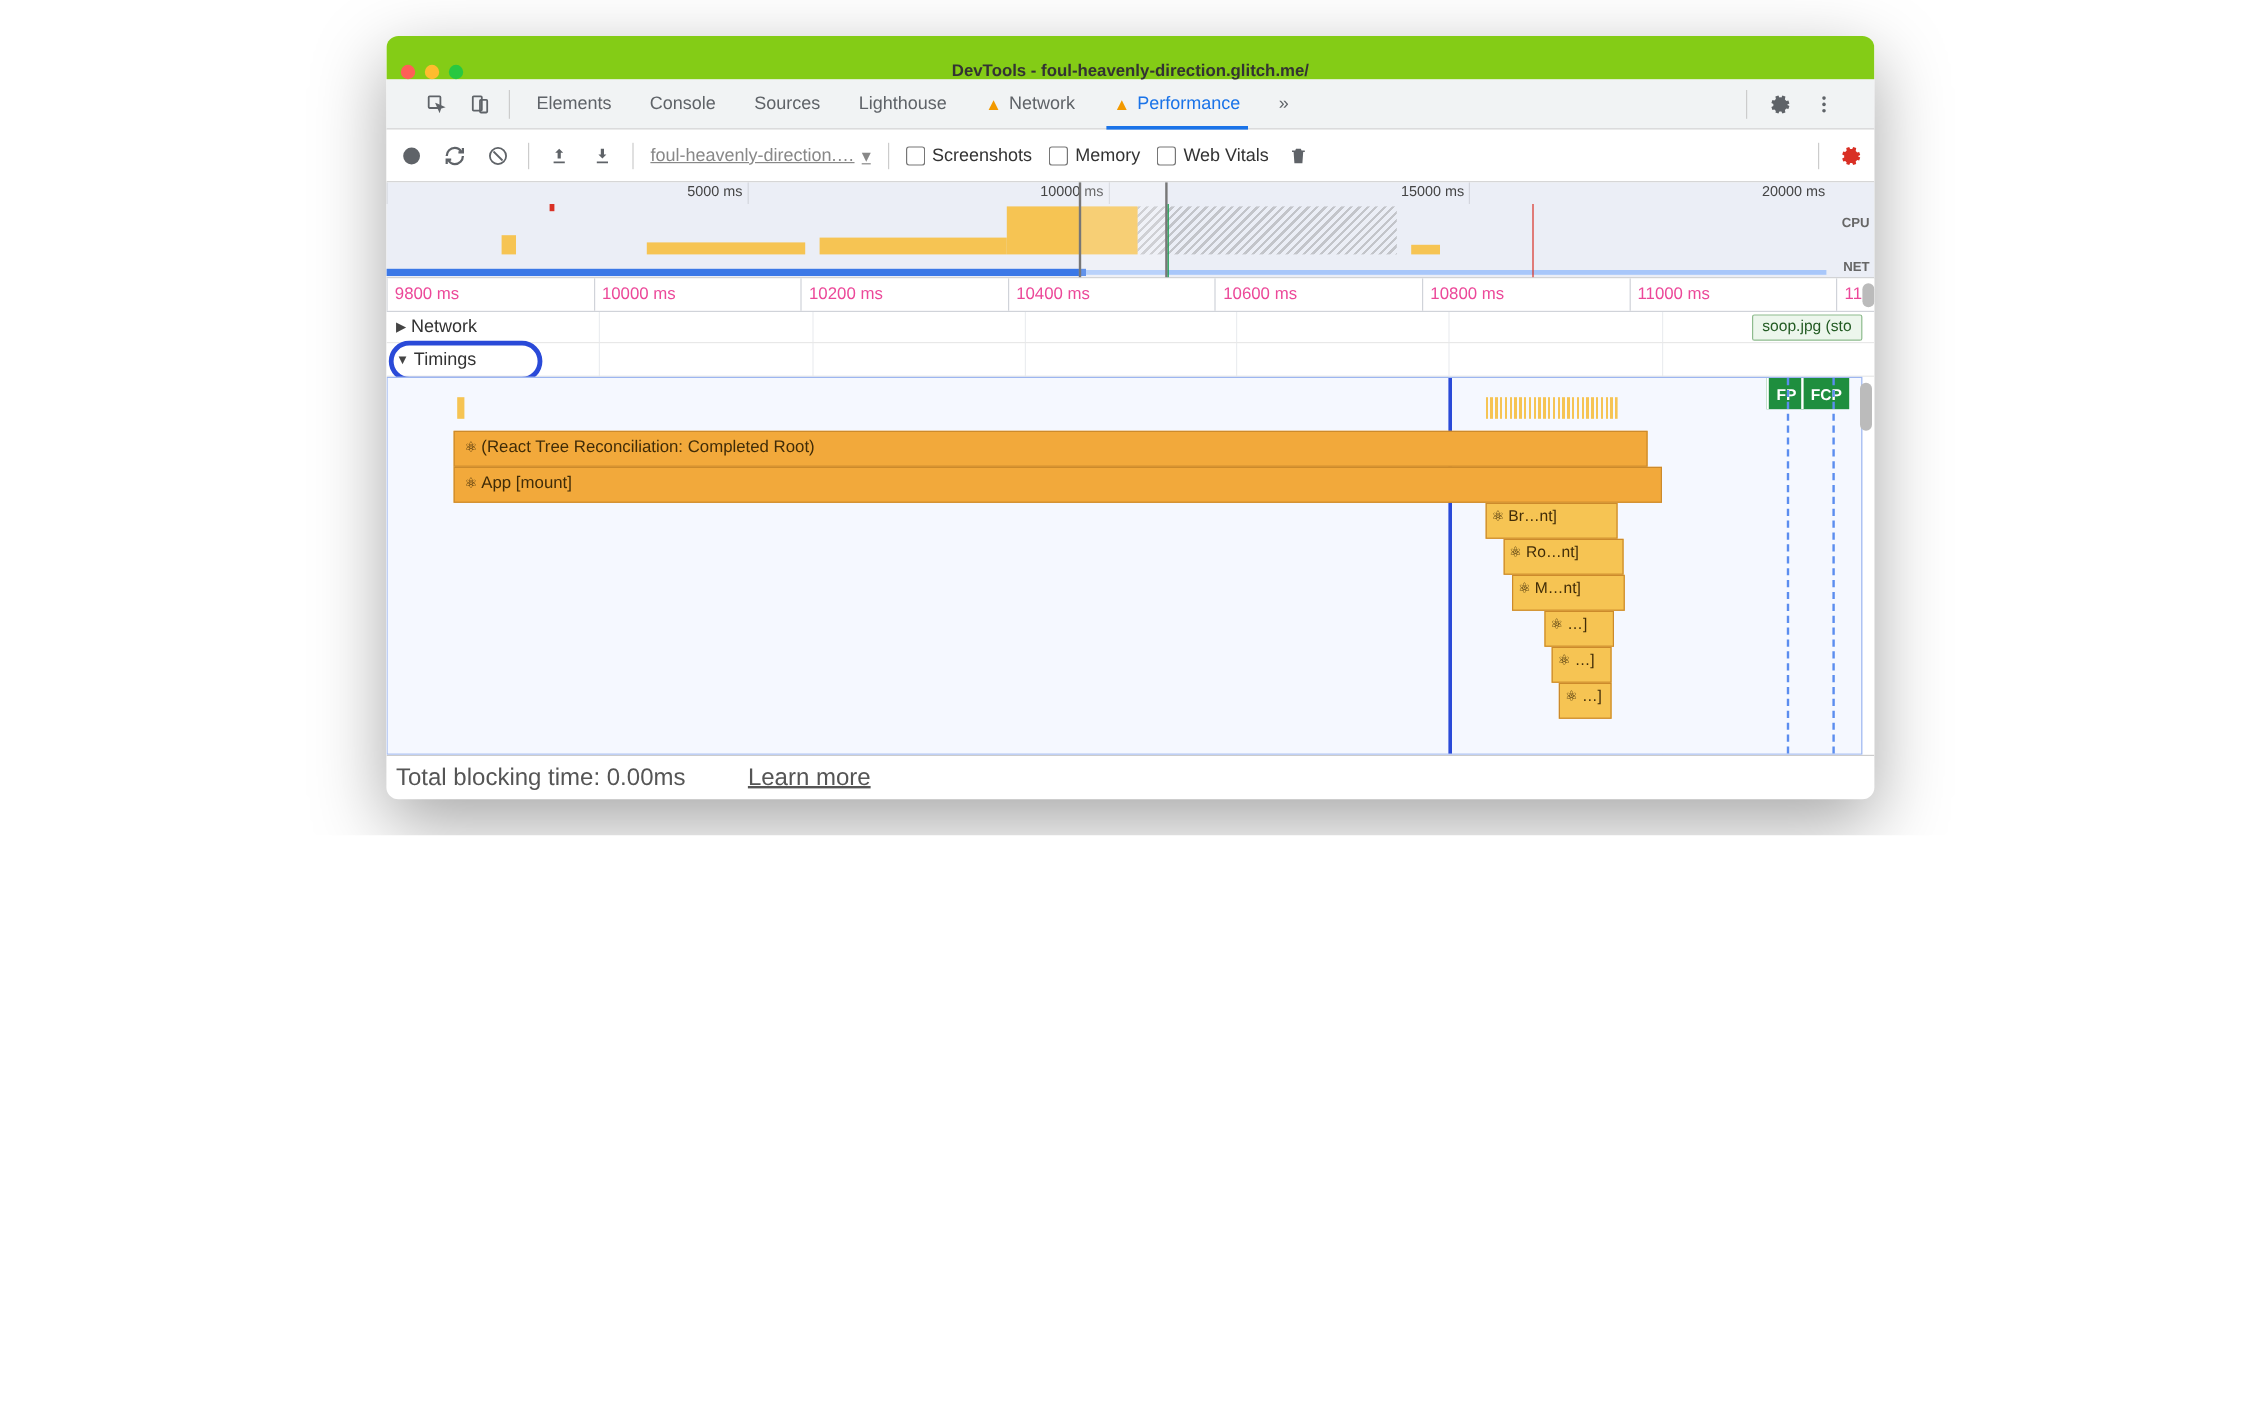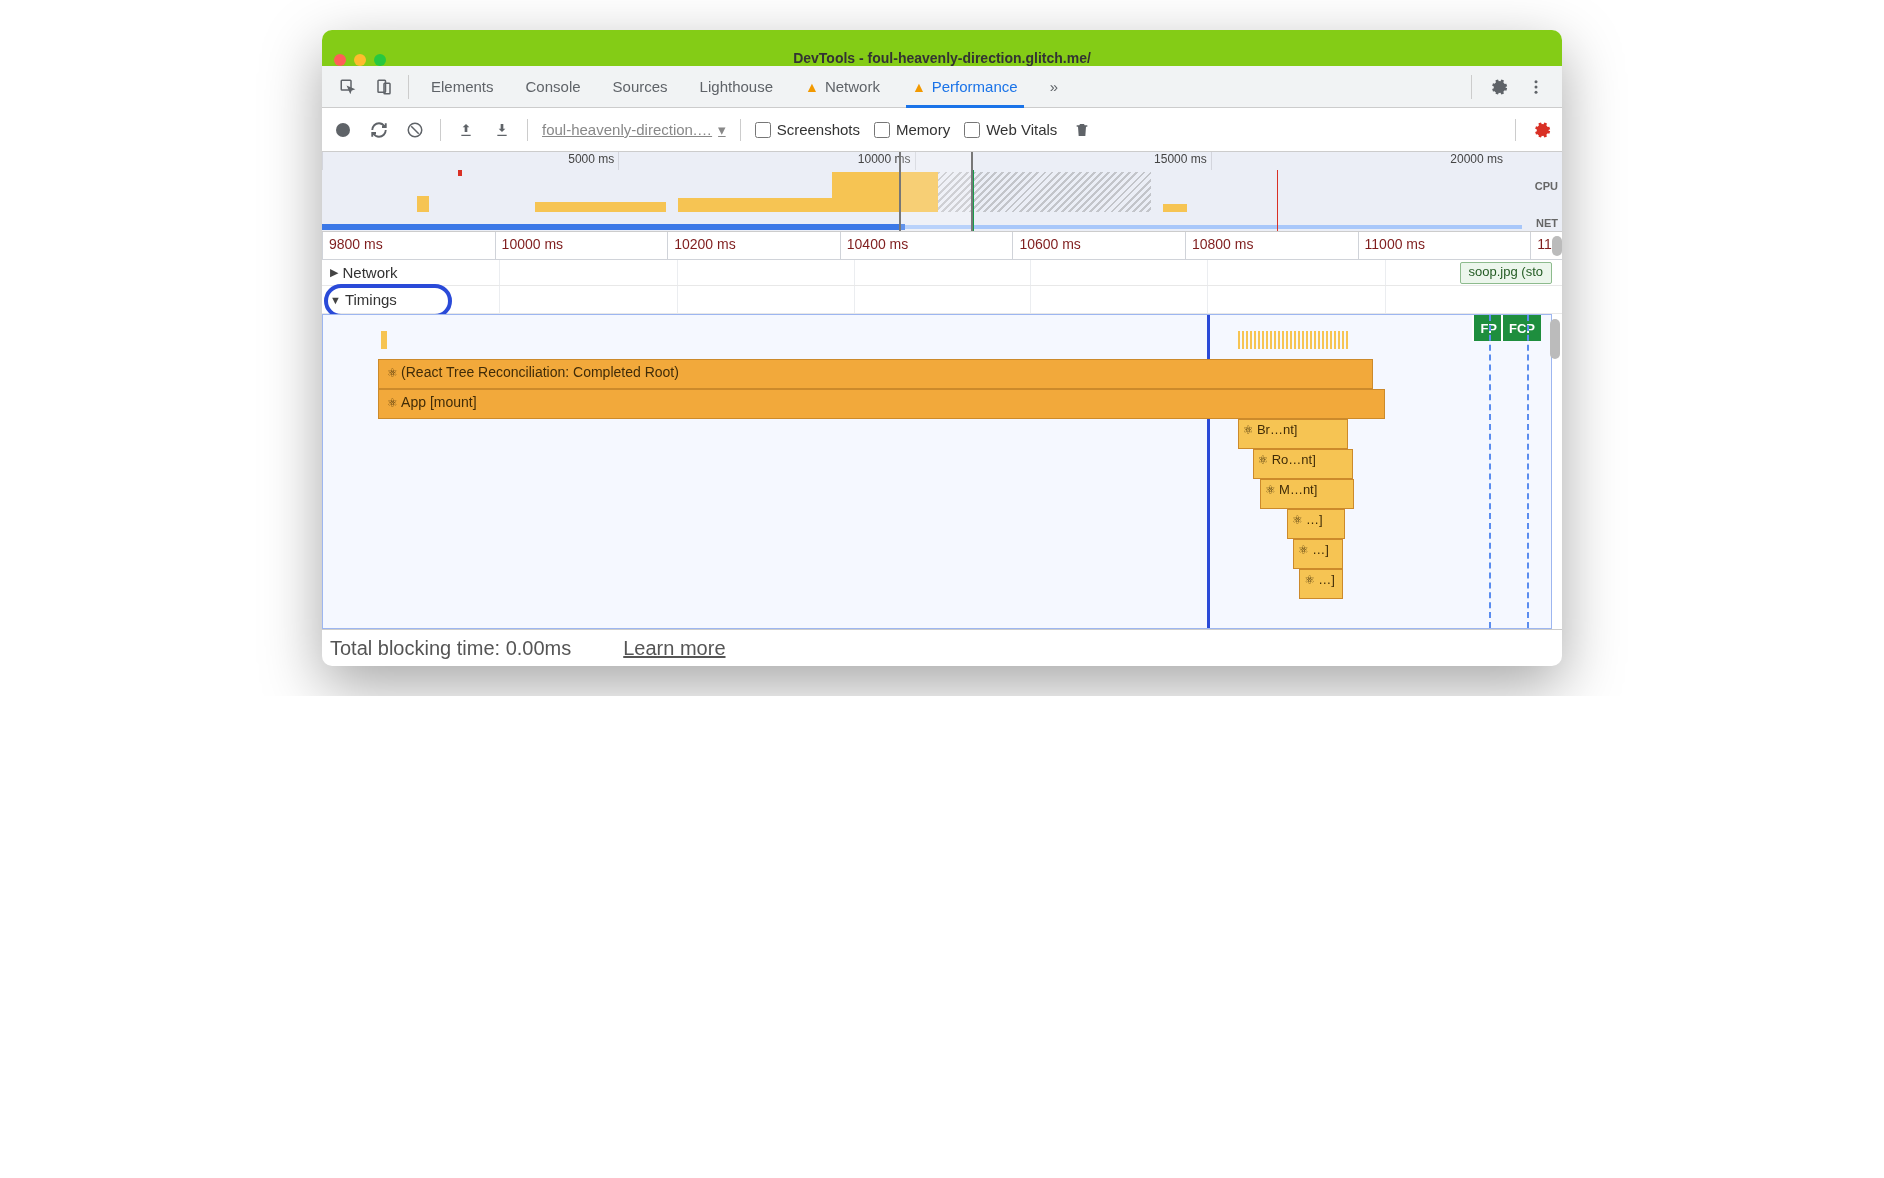--- a/index.html
+++ b/index.html
@@ -3,48 +3,48 @@
 <meta charset="utf-8">
 <style>
 * { box-sizing: border-box; margin: 0; padding: 0; font-family: -apple-system, BlinkMacSystemFont, "Segoe UI", Helvetica, Arial, sans-serif; }
 body { background: #fff; display: flex; justify-content: center; align-items: flex-start; padding: 30px; }
 .window { width: 1240px; background: #fff; border-radius: 10px; box-shadow: 0 20px 60px rgba(0,0,0,0.35); overflow: hidden; }
 .titlebar { height: 36px; background: #84cc16; display: flex; align-items: flex-end; padding: 0 12px; position: relative; }
 .traffic { display: flex; gap: 8px; }
 .tl { width: 12px; height: 12px; border-radius: 50%; }
 .tl.red { background: #ff5f57; } .tl.yellow { background: #febc2e; } .tl.green { background: #28c840; }
 .win-title { position: absolute; left: 50%; transform: translateX(-50%); font-size: 14px; font-weight: 600; color: #333; }
-.tabbar { height: 42px; border-bottom: 1px solid #ccc; display: flex; align-items: center; padding: 0 8px; gap: 0; background: #f1f3f4; }
+.tabbar { height: 42px; border-bottom: 1px solid #ccc; display: flex; align-items: center; padding: 0 24px; gap: 0; background: #f1f3f4; }
 .tb-icon { width: 24px; height: 24px; margin: 0 6px; display: flex; align-items: center; justify-content: center; color: #5f6368; cursor: pointer; }
 .tb-sep { width: 1px; height: 24px; background: #ccc; margin: 0 6px; }
 .tab { padding: 0 16px; height: 42px; display: flex; align-items: center; font-size: 15px; color: #5f6368; cursor: pointer; position: relative; gap: 6px; }
 .tab.active { color: #1a73e8; }
 .tab.active::after { content: ""; position: absolute; bottom: 0; left: 10px; right: 10px; height: 3px; background: #1a73e8; }
 .tb-right { margin-left: auto; display: flex; align-items: center; gap: 2px; }
 .warn { color: #f29900; font-size: 14px; }
 .ctrlbar { height: 44px; border-bottom: 1px solid #ccc; display: flex; align-items: center; padding: 0 10px; gap: 14px; background: #fff; }
 .cb-icon { width: 22px; height: 22px; display: flex; align-items: center; justify-content: center; color: #5f6368; cursor: pointer; }
 .cb-sep { width: 1px; height: 22px; background: #ccc; }
 .url-sel { font-size: 15px; color: #888; display: flex; align-items: center; gap: 6px; cursor: pointer; text-decoration: underline; }
 .chk { display: flex; align-items: center; gap: 6px; font-size: 15px; color: #333; cursor: pointer; }
 .chk input { width: 16px; height: 16px; accent-color: #1a73e8; cursor: pointer; }
 .red-gear { color: #d93025; }
 .overview { position: relative; height: 80px; border-bottom: 1px solid #ccc; background: #ebeef6; }
-.ov-row { position: absolute; left: 0; right: 55px; }
+.ov-row { position: absolute; left: 0; right: 37px; }
 .ov-ticks { top: 0; height: 18px; display: flex; font-size: 12px; color: #444; }
 .ov-tick { flex: 1; text-align: right; padding-right: 4px; border-left: 1px solid rgba(0,0,0,0.1); }
 .ov-cpu { top: 18px; height: 42px; }
 .ov-label { position: absolute; right: 4px; font-size: 11px; font-weight: 700; color: #666; }
 .ov-label.cpu { top: 28px; } .ov-label.net { bottom: 2px; }
 .netbar { position: absolute; left: 0; width: 47%; height: 6px; bottom: 1px; background: #3b78e7; }
 .netbar2 { position: absolute; left: 47%; right: 40px; height: 4px; bottom: 2px; background: #a8c7fa; }
 .cpu-yellow { position: absolute; bottom: 0; background: #f6c453; }
 .hatch { position: absolute; bottom: 0; height: 40px; background: repeating-linear-gradient(135deg, rgba(120,120,120,.35) 0, rgba(120,120,120,.35) 2px, transparent 2px, transparent 5px); }
 .sel-box { position: absolute; top: 0; bottom: 0; border-left: 2px solid #777; border-right: 2px solid #777; background: rgba(255,255,255,0.2); }
-.ruler { height: 28px; border-bottom: 1px solid #d0d3d9; display: flex; font-size: 14px; color: #7f1d1d; background: #fff; position: relative; }
+.ruler { height: 28px; border-bottom: 1px solid #d0d3d9; display: flex; font-size: 14px; color: #ec4899; background: #fff; position: relative; }
 .ruler .tick { flex: 1; border-left: 1px solid #d0d3d9; padding: 4px 0 0 6px; }
 .scroll-th { position: absolute; right: 0; width: 10px; height: 20px; border-radius: 5px; background: #bbb; }
 .tracks { height: 370px; position: relative; background: #fff; border-bottom: 1px solid #ccc; overflow: hidden; }
 .grid-v { position: absolute; top: 0; bottom: 0; width: 1px; background: #ebedf0; }
 .row-head { position: relative; padding-left: 8px; font-size: 15px; color: #333; display: flex; align-items: center; gap: 4px; border-bottom: 1px solid #e8e8e8; }
 .row-net { height: 26px; }
 .row-tim { height: 28px; }
 .disclosure { font-size: 11px; color: #444; }
 .highlight-oval { position: absolute; left: 2px; top: 24px; width: 128px; height: 34px; border: 4px solid #2a4ad8; border-radius: 18px; pointer-events: none; }
 .soop { position: absolute; right: 10px; top: 2px; height: 22px; background: #ecf6ec; border: 1px solid #8dbb8d; font-size: 13px; color: #235b23; padding: 1px 8px; border-radius: 2px; }

